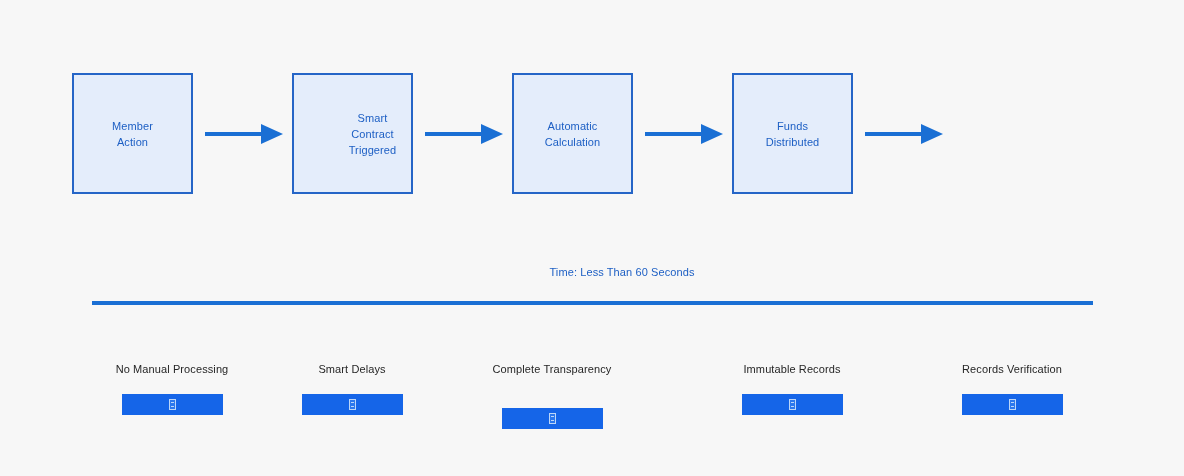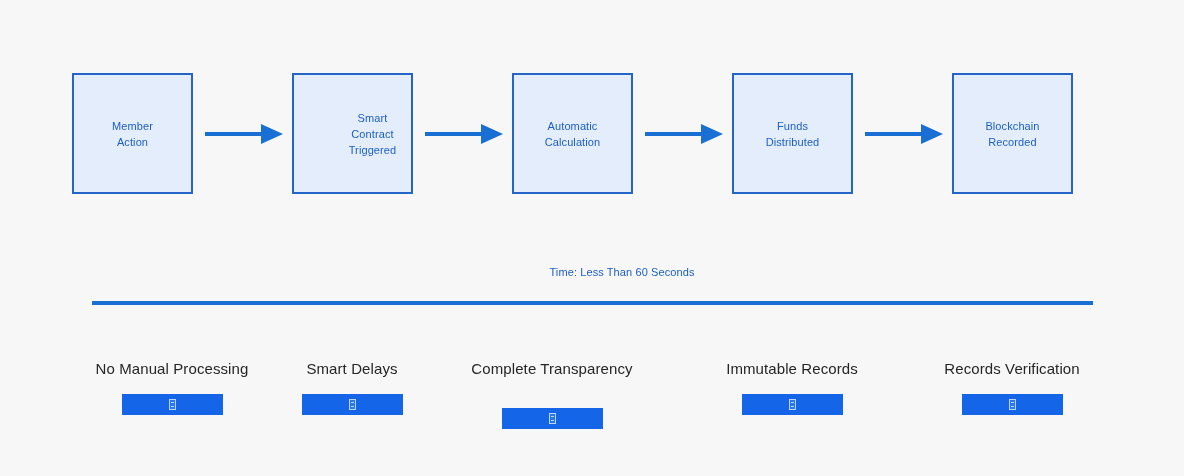--- a/index.html
+++ b/index.html
@@ -113,21 +113,21 @@
   }
 
   .benefit-0 { left: 72px; }
   .benefit-1 { left: 252px; }
   .benefit-2 { left: 452px; gap: 14px; }
   .benefit-3 { left: 692px; }
   .benefit-4 { left: 912px; }
 
   .benefit-label {
     color: #262626;
-    font-size: 15px;
+    font-size: 11px;
     line-height: 14px;
     text-align: center;
     letter-spacing: 0.1px;
     white-space: nowrap;
   }
 
   .benefit-button {
     margin-top: 18px;
     width: 101px;
     height: 21px;
@@ -213,24 +213,20 @@
 Distributed</span>
     </div>
 
     <div class="flow-arrow arrow-3">
       <svg width="80" height="24" viewBox="0 0 80 24" xmlns="http://www.w3.org/2000/svg">
         <rect x="0" y="10" width="58" height="4" fill="#1a6fd4"></rect>
         <polygon points="56,2 78,12 56,22" fill="#1a6fd4"></polygon>
       </svg>
     </div>
 
-    <div class="flow-node node-4">
-      <span class="flow-node-label">Blockchain
-Recorded</span>
-    </div>
 
   </div>
 
   <div class="time-caption">Time: Less Than 60 Seconds</div>
 
   <div class="divider"></div>
 
   <div class="benefits-row">
 
     <div class="benefit benefit-0">

